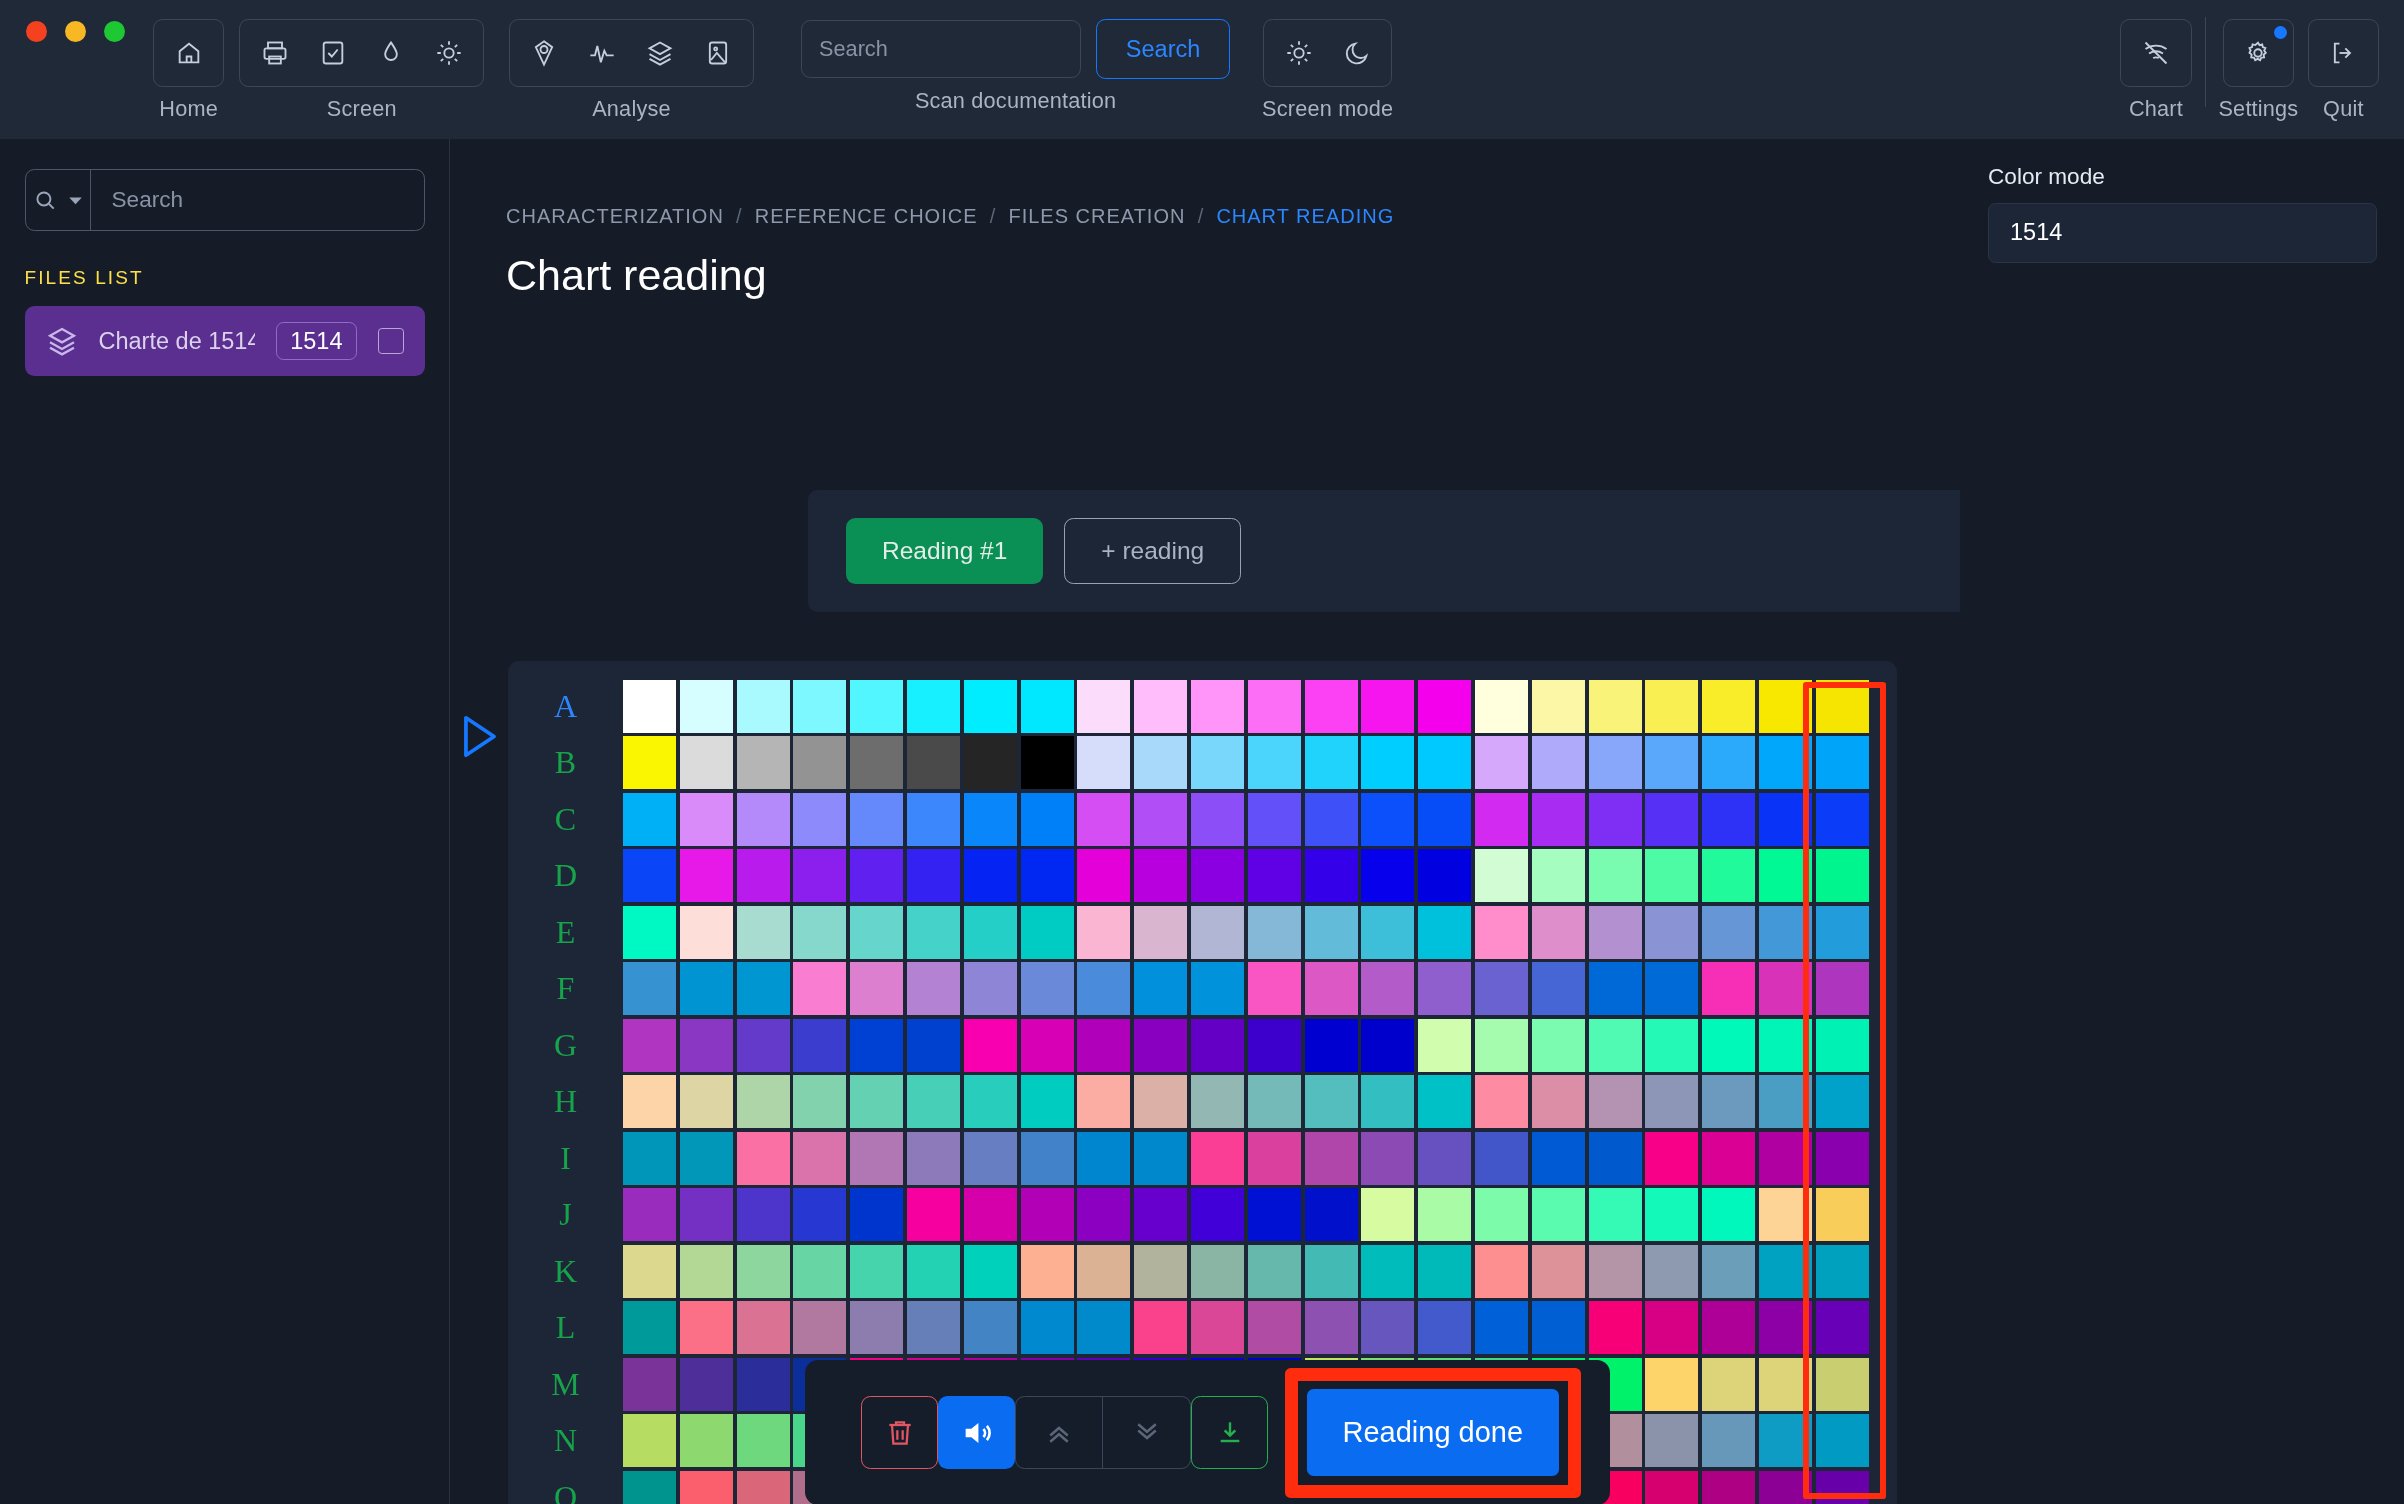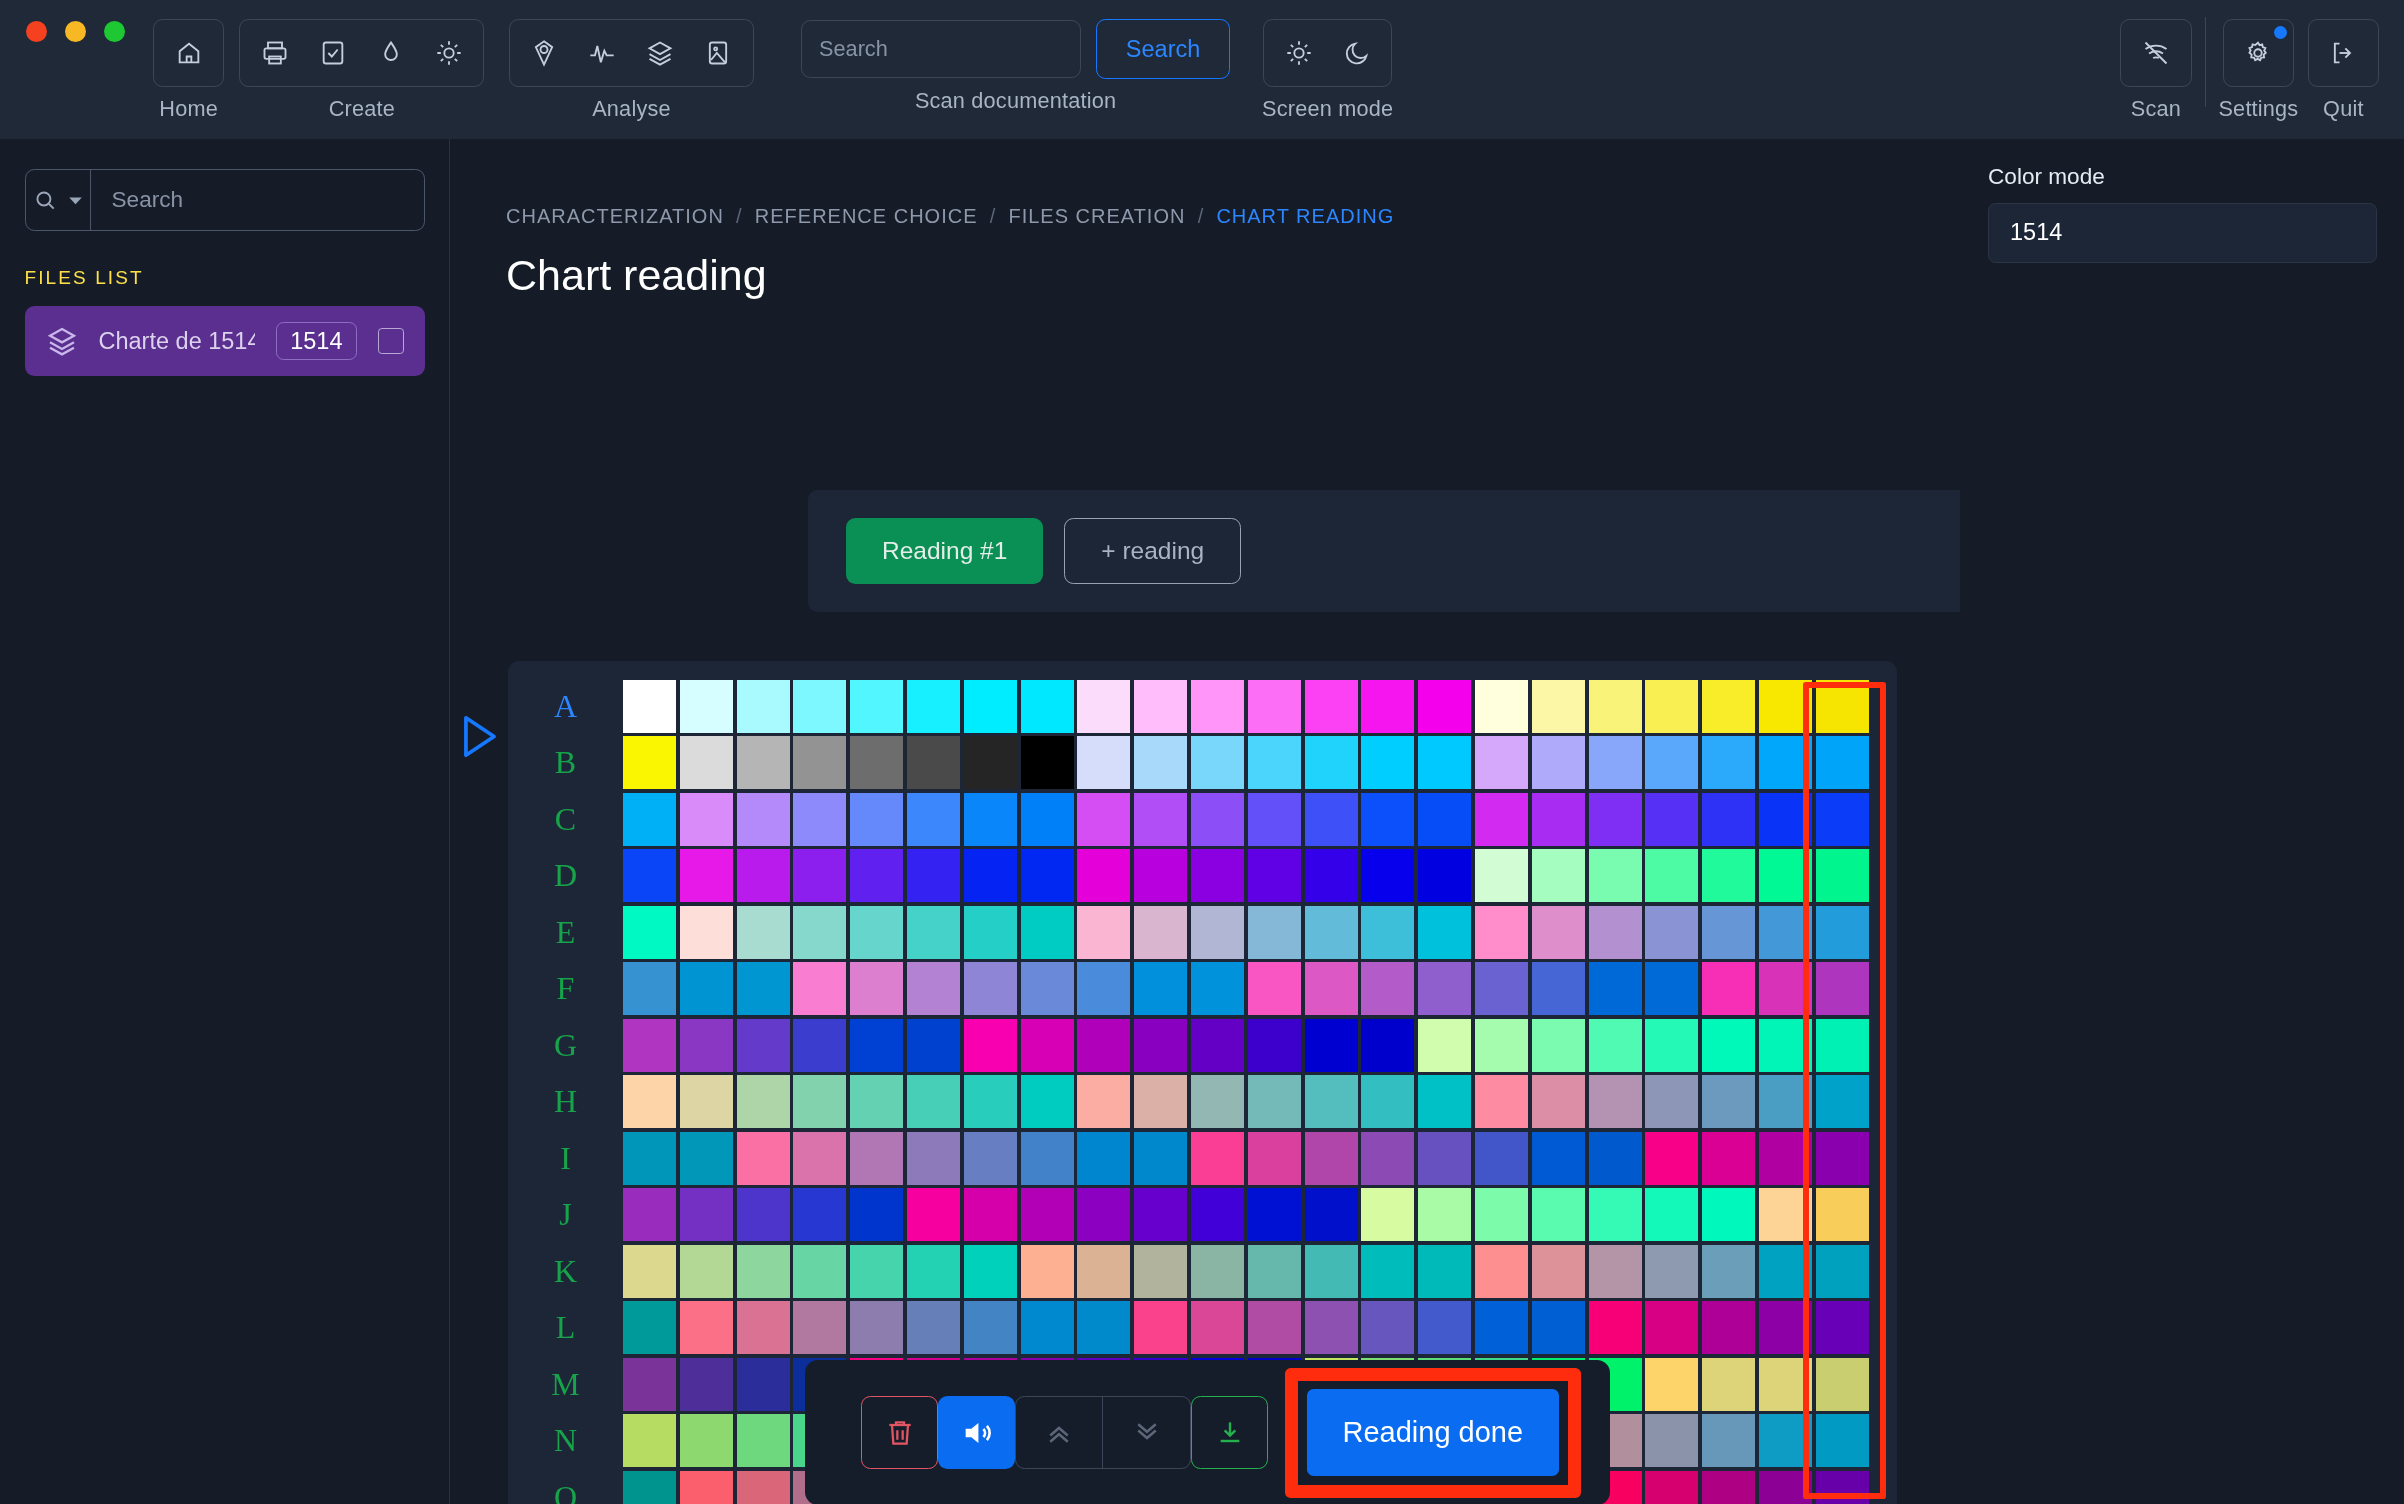--- a/index.html
+++ b/index.html
@@ -228,21 +228,21 @@
             <path d="M12 3c3 4.5 5 7.2 5 10a5 5 0 0 1-10 0c0-2.8 2-5.5 5-10z"></path>
           </svg>
       </div>
       <div class="ibtn">
         <svg viewBox="0 0 24 24" fill="none" stroke="currentColor" stroke-width="1.6">
             <circle cx="12" cy="12" r="4"></circle>
             <path d="M12 2v3M12 19v3M2 12h3M19 12h3M5 5l2 2M17 17l2 2M19 5l-2 2M7 17l-2 2"></path>
           </svg>
       </div>
     </div>
-    <div class="grplabel">Create</div>
+    <div class="grplabel">Screen</div>
   </div>
 
   <div class="grp" style="margin-left:24.5px;margin-top:19px;">
     <div class="grpbox">
       <div class="ibtn">
         <svg viewBox="0 0 24 24" fill="none" stroke="currentColor" stroke-width="1.6">
             <path d="M12 2l7 5-7 15-7-15z"></path>
             <circle cx="12" cy="9" r="3"></circle>
           </svg>
       </div>
@@ -300,21 +300,21 @@
     <div class="grpbox">
       <div class="ibtn">
         <svg viewBox="0 0 24 24" fill="none" stroke="currentColor" stroke-width="1.6">
             <path d="M3 8.5a16 16 0 0 1 18 0"></path>
             <path d="M6 12.5a11 11 0 0 1 12 0"></path>
             <path d="M9.5 16.3a6 6 0 0 1 5 0"></path>
             <path d="M3 3l18 18"></path>
           </svg>
       </div>
     </div>
-    <div class="grplabel">Scan</div>
+    <div class="grplabel">Chart</div>
   </div>
 
 
   <div class="divider-v"></div>
 
   <div class="grp" style="margin-top:19px;">
     <div class="grpbox gearwrap">
       <div class="ibtn">
         <svg viewBox="0 0 24 24" fill="none" stroke="currentColor" stroke-width="1.6">
             <circle cx="12" cy="12" r="3.2"></circle>

